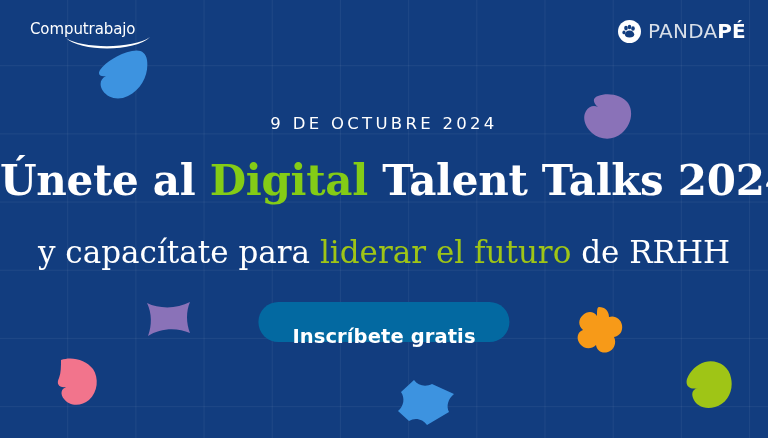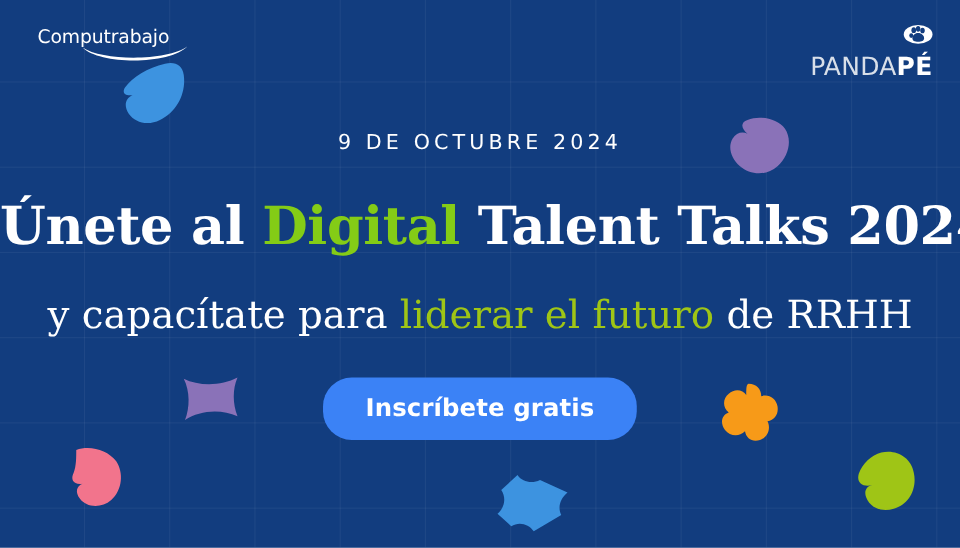--- a/index.html
+++ b/index.html
@@ -63,23 +63,22 @@
     width: 88px;
     height: 14px;
   }
 
   #pandape-logo {
     position: absolute;
     right: 22px;
     top: 20px;
     height: 28px;
     display: flex;
-    align-items: flex-end;
+    align-items: flex-start;
     gap: 7px;
-    flex-direction: column;
   }
   #pandape-logo .paw-badge {
     width: 23px;
     height: 23px;
     border-radius: 50%;
     background: #ffffff;
     display: flex;
     align-items: center;
     justify-content: center;
   }
@@ -95,21 +94,21 @@
     font-weight: 400;
   }
   #pandape-logo .pp-pe {
     color: #ffffff;
     font-weight: 700;
   }
 
   
   #event-date {
     position: absolute;
-    top: 104px;
+    top: 114px;
     left: 0;
     width: 768px;
     text-align: center;
     font-family: "DejaVu Sans", sans-serif;
     font-size: 16.5px;
     font-weight: 400;
     letter-spacing: 3.3px;
     color: #ffffff;
   }
 
@@ -144,25 +143,25 @@
     white-space: nowrap;
   }
   #subheadline .sub-accent { color: #9fc516; }
 
   
   #cta-button {
     position: absolute;
     left: 50%;
     transform: translateX(-50%);
     top: 302px;
-    padding: 0 34px;
-    height: 50px;
+    padding: 12px 34px;
+    height: 40px;
     line-height: 46px;
     border-radius: 23px;
-    background: #3b82f6;
+    background: #0369a1;
     color: #ffffff;
     font-family: "DejaVu Sans", sans-serif;
     font-size: 19.5px;
     font-weight: 700;
     letter-spacing: 0.1px;
     white-space: nowrap;
     border: none;
     cursor: pointer;
   }
 </style>

